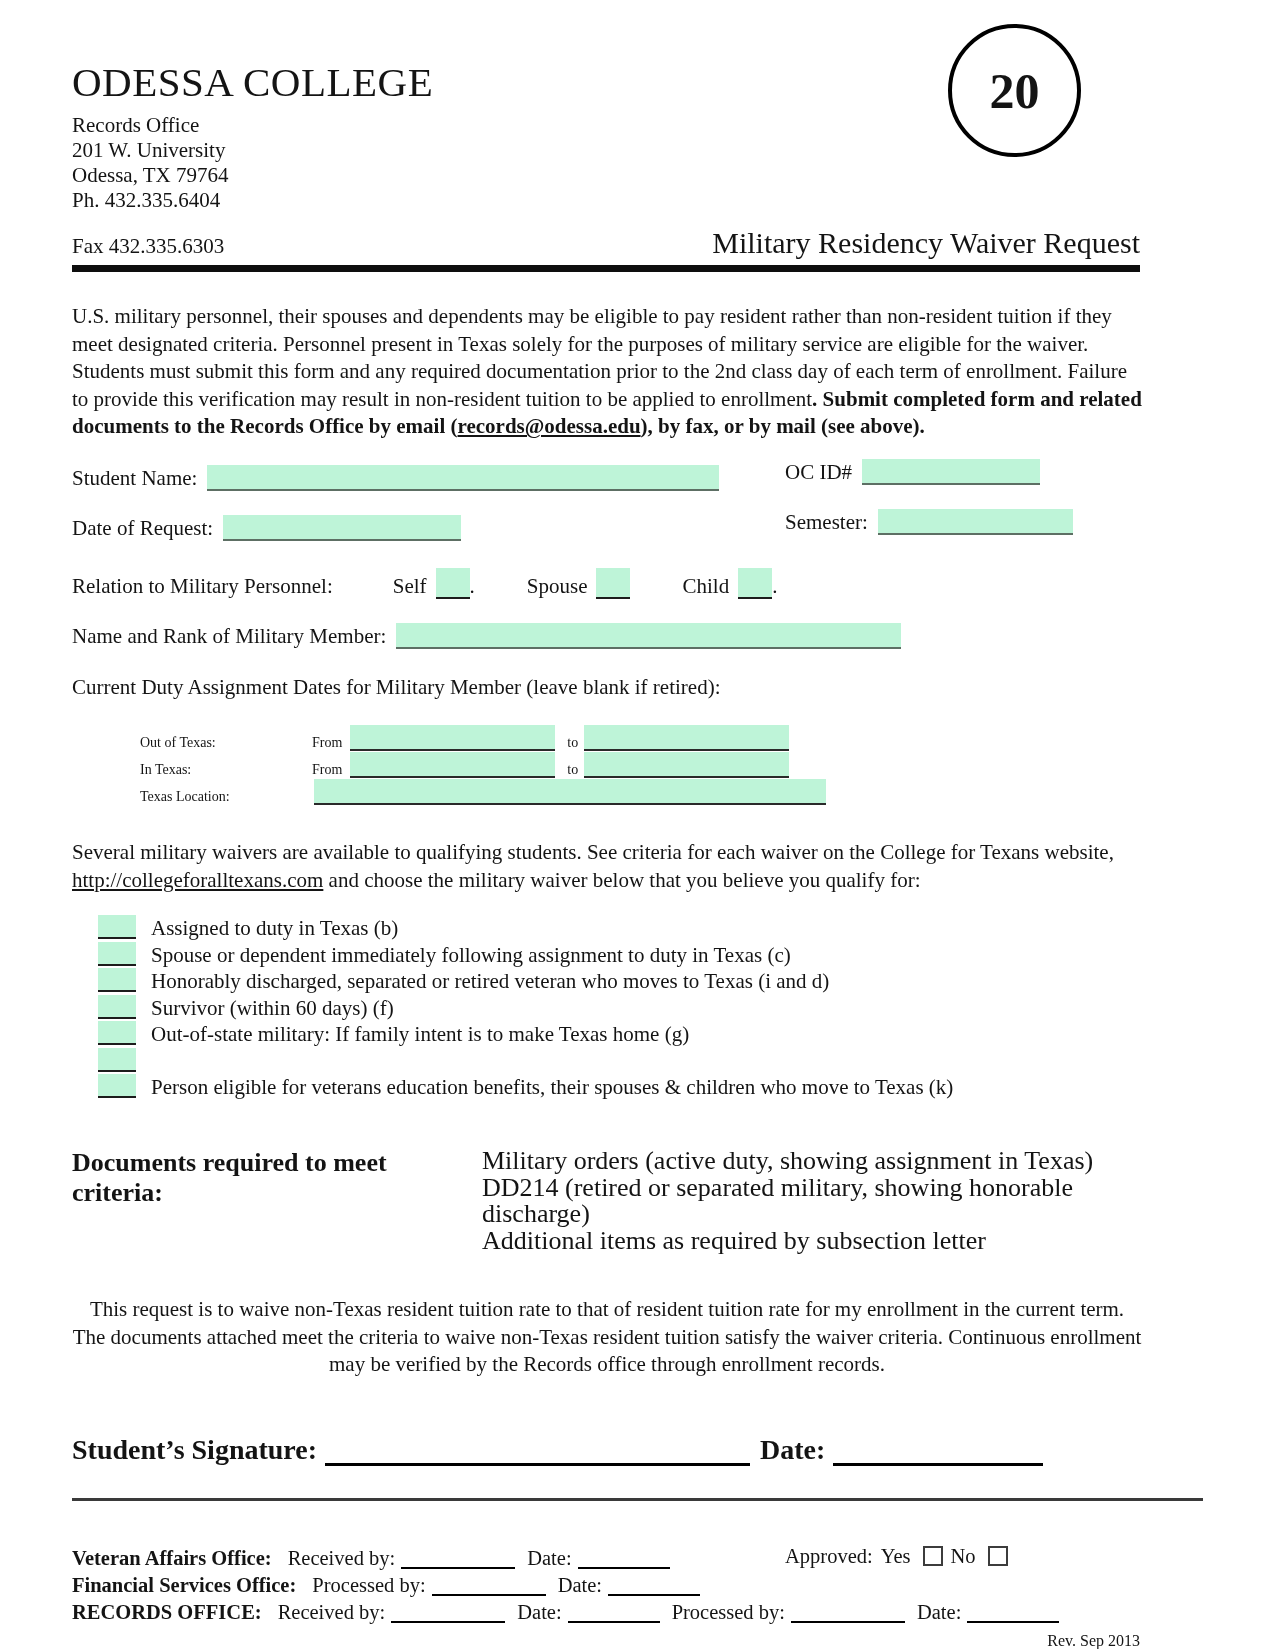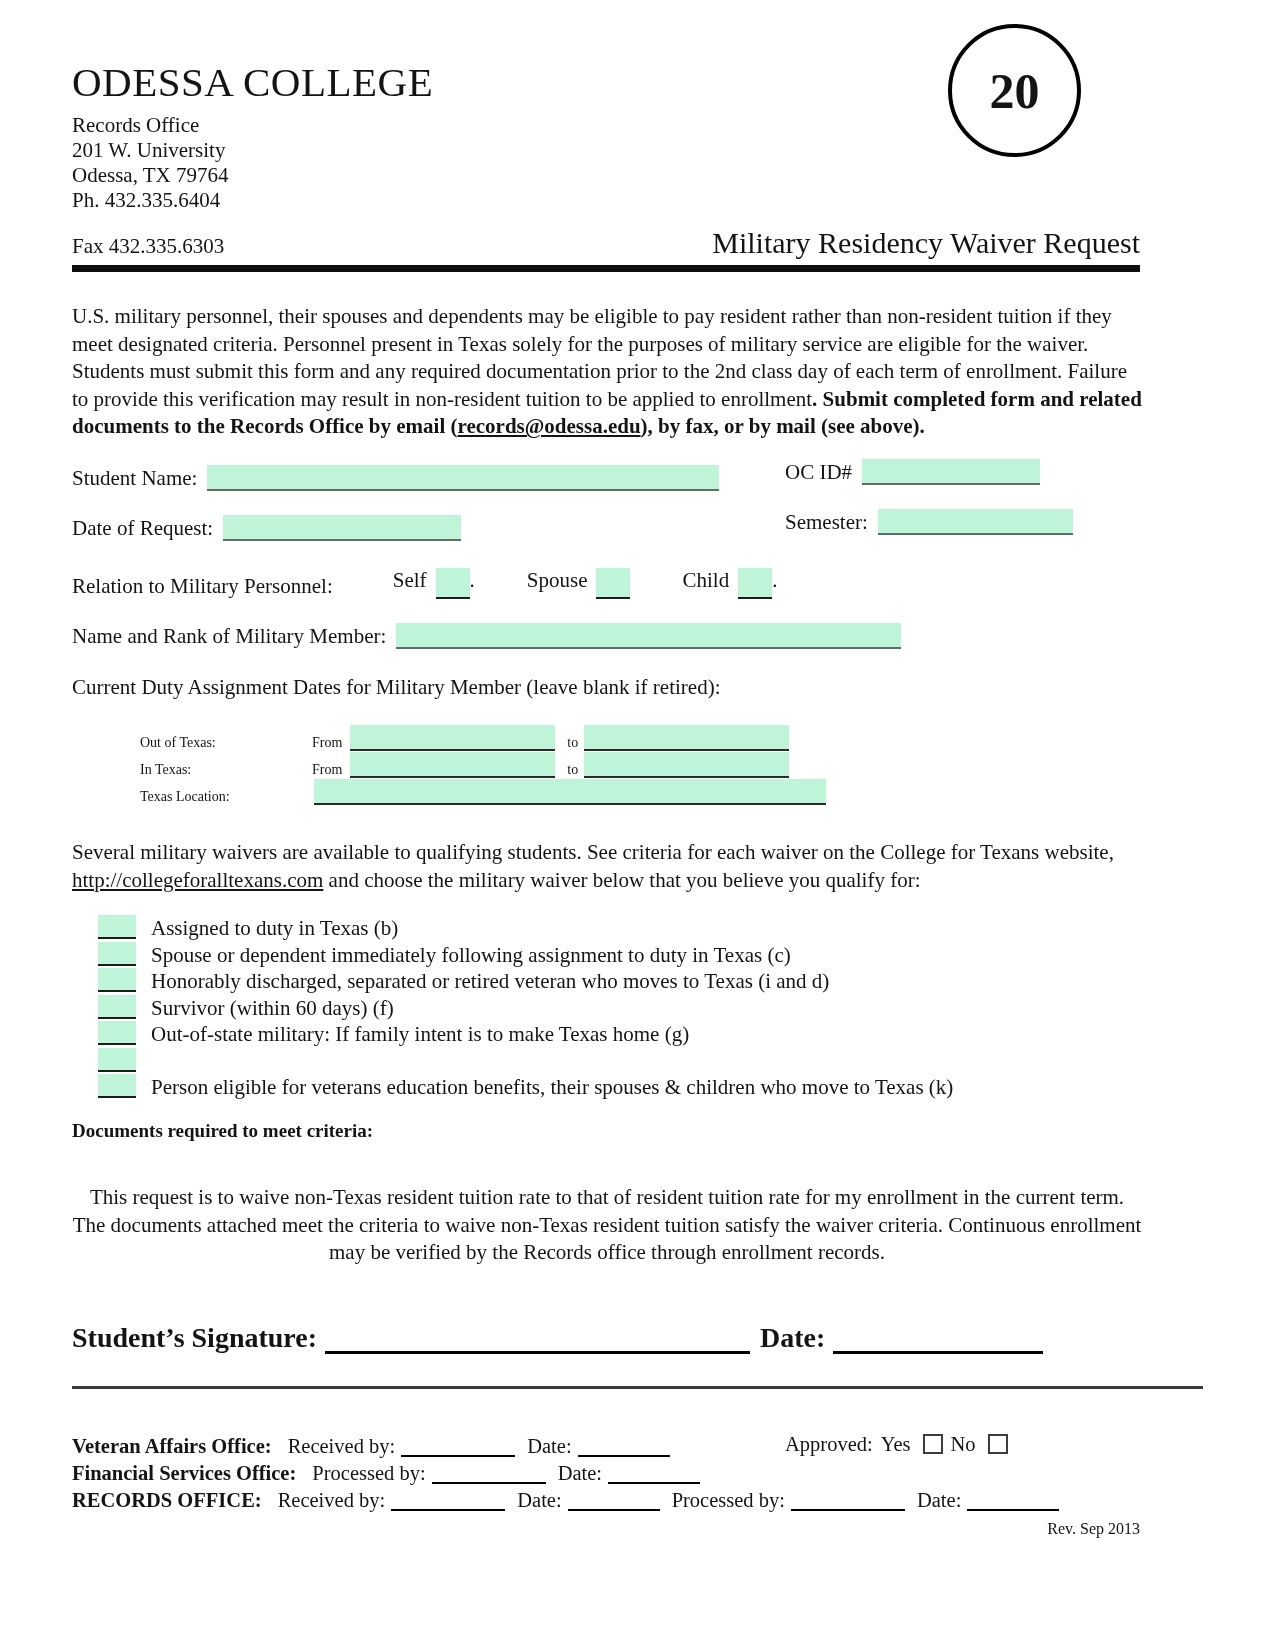--- a/index.html
+++ b/index.html
@@ -49,21 +49,21 @@
   .w-ocid { width: 178px; }
   .w-dreq { width: 238px; }
   .w-sem  { width: 195px; }
   .w-rank { width: 505px; }
   .w-duty { width: 205px; }
   .w-loc  { width: 512px; }
 
   
   .rel-row { margin-top: 24px; height: 34px; }
   .rel-label { margin-right: 60px; }
-  .rel-group { display: flex; margin-right: 52px; }
+  .rel-group { display: flex; align-items: flex-end; margin-right: 52px; }
   .blank-box {
     display: inline-block; width: 34px; height: 31px; background: var(--hl);
     border-bottom: 2px solid #1c1c1c; margin-left: 9px;
   }
 
   
   .duty-head { font-size: 21px; margin-top: 26px; }
   .duty-table { margin-top: 24px; }
   .duty-row { display: flex; align-items: flex-end; font-size: 14px; height: 27px; margin-left: 68px; }
   .duty-label { width: 172px; }
@@ -74,21 +74,21 @@
   
   .waiver-par { font-size: 21px; line-height: 28px; margin-top: 33px; width: 1075px; }
   .check-list { margin-top: 8px; }
   .check-item { display: flex; align-items: flex-end; height: 26.5px; font-size: 21px; }
   .check-blank {
     display: inline-block; width: 38px; height: 24px; background: var(--hl);
     border-bottom: 2px solid #1c1c1c; margin: 0 15px 2px 26px; flex: none;
   }
 
   
-  .docs-row { display: flex; margin-top: 20px; font-size: 19px; }
+  .docs-row { display: flex; margin-top: 48px; font-size: 26px; }
   .docs-label { flex: none; width: 410px; font-weight: bold; }
   .docs-items div { line-height: 26.5px; }
 
   
   .closing { font-size: 21px; line-height: 27.5px; margin: 42px 0 0 0; width: 1070px; text-align: center; }
 
   
   .sig-row { position: relative; display: flex; align-items: flex-end; margin-top: 60px; font-size: 28px; height: 27px; }
   .sig-row b { white-space: nowrap; }
   .sig-blank { display: inline-block; height: 18px; border-bottom: 3px solid #000; margin-left: 8px; }
@@ -231,20 +231,25 @@
       <span class="check-blank"></span>
     </div>
     <div class="check-item">
       <span class="check-blank"></span>
       <span>Person eligible for veterans education benefits, their spouses &amp; children who move to Texas (k)</span>
     </div>
   </div>
 
   <div class="docs-row">
     <span class="docs-label">Documents required to meet criteria:</span>
+    <span class="docs-items">
+      <div>Military orders (active duty, showing assignment in Texas)</div>
+      <div>DD214 (retired or separated military, showing honorable discharge)</div>
+      <div>Additional items as required by subsection letter</div>
+    </span>
   </div>
 
   <p class="closing">This request is to waive non-Texas resident tuition rate to that of resident tuition rate for my enrollment in the current term.  The documents attached meet the criteria to waive non-Texas resident tuition satisfy the waiver criteria.  Continuous enrollment may be verified by the Records office through enrollment records.</p>
 
   <div class="sig-row">
     <b>Student’s Signature:</b>
     <span class="sig-blank sig-main"></span>
     <span class="sig-date-group">
       <b>Date:</b>
       <span class="sig-blank sig-date"></span>

